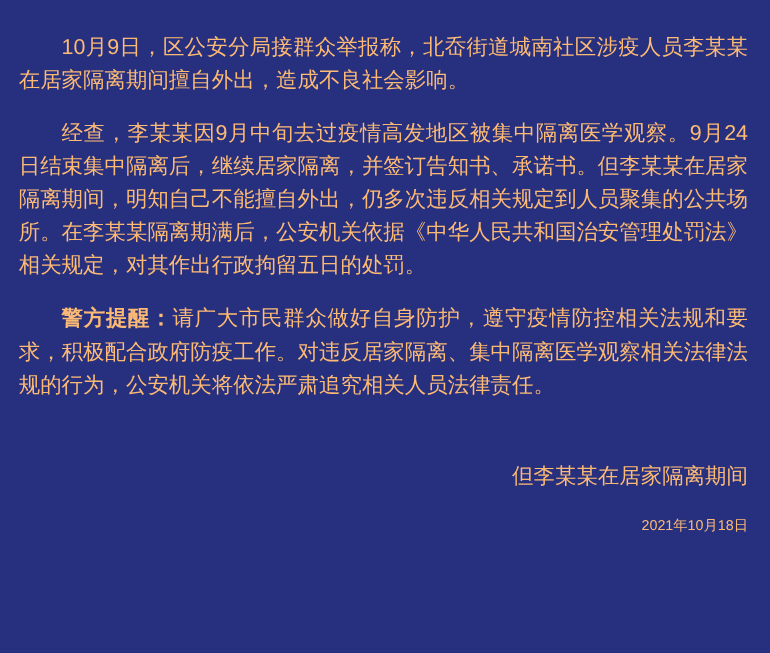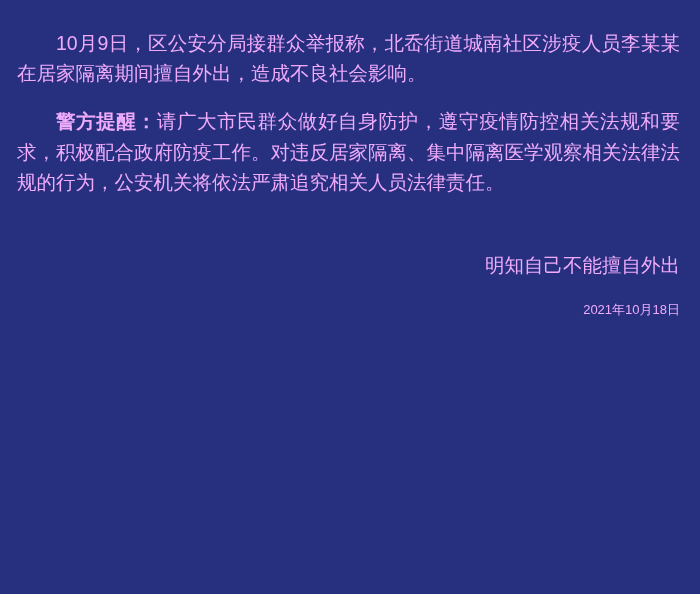--- a/index.html
+++ b/index.html
@@ -11,21 +11,21 @@
     height: 594px;
     overflow: hidden;
     background: #27307F;
     font-family: "Liberation Sans", sans-serif;
   }
   .notice {
     box-sizing: border-box;
     width: 700px;
     height: 594px;
     padding: 28px 20px 7px 17px;
-    color: #f0abfc;
+    color: #fdba74;
   }
   .para {
     margin: 0 0 18px 0;
     font-size: 19.5px;
     line-height: 30px;
     text-align: justify;
     text-justify: inter-ideograph;
     text-indent: 2em;
     letter-spacing: 0;
     word-break: break-all;
@@ -47,19 +47,20 @@
     text-align: right;
   }
 </style>
 </head>
 <body>
 
 <div class="notice">
   <p class="para">10月9日，区公安分局接群众举报称，北岙街道城南社区涉疫人员李某某在居家隔离期间擅自外出，造成不良社会影响。</p>
 
 
+  <p class="para">经查，李某某因9月中旬去过疫情高发地区被集中隔离医学观察。9月24日结束集中隔离后，继续居家隔离，并签订告知书、承诺书。但李某某在居家隔离期间，明知自己不能擅自外出，仍多次违反相关规定到人员聚集的公共场所。在李某某隔离期满后，公安机关依据《中华人民共和国治安管理处罚法》相关规定，对其作出行政拘留五日的处罚。</p>
 
   <p class="para"><span class="lead">警方提醒：</span><span>请广大市民群众做好自身防护，遵守疫情防控相关法规和要求，积极配合政府防疫工作。对违反居家隔离、集中隔离医学观察相关法律法规的行为，公安机关将依法严肃追究相关人员法律责任。</span></p>
 
-  <div class="signature">明知自己不能擅自外出</div>
+  <div class="signature">但李某某在居家隔离期间</div>
 
   <div class="date">2021年10月18日</div>
 </div>
 
 </body></html>

